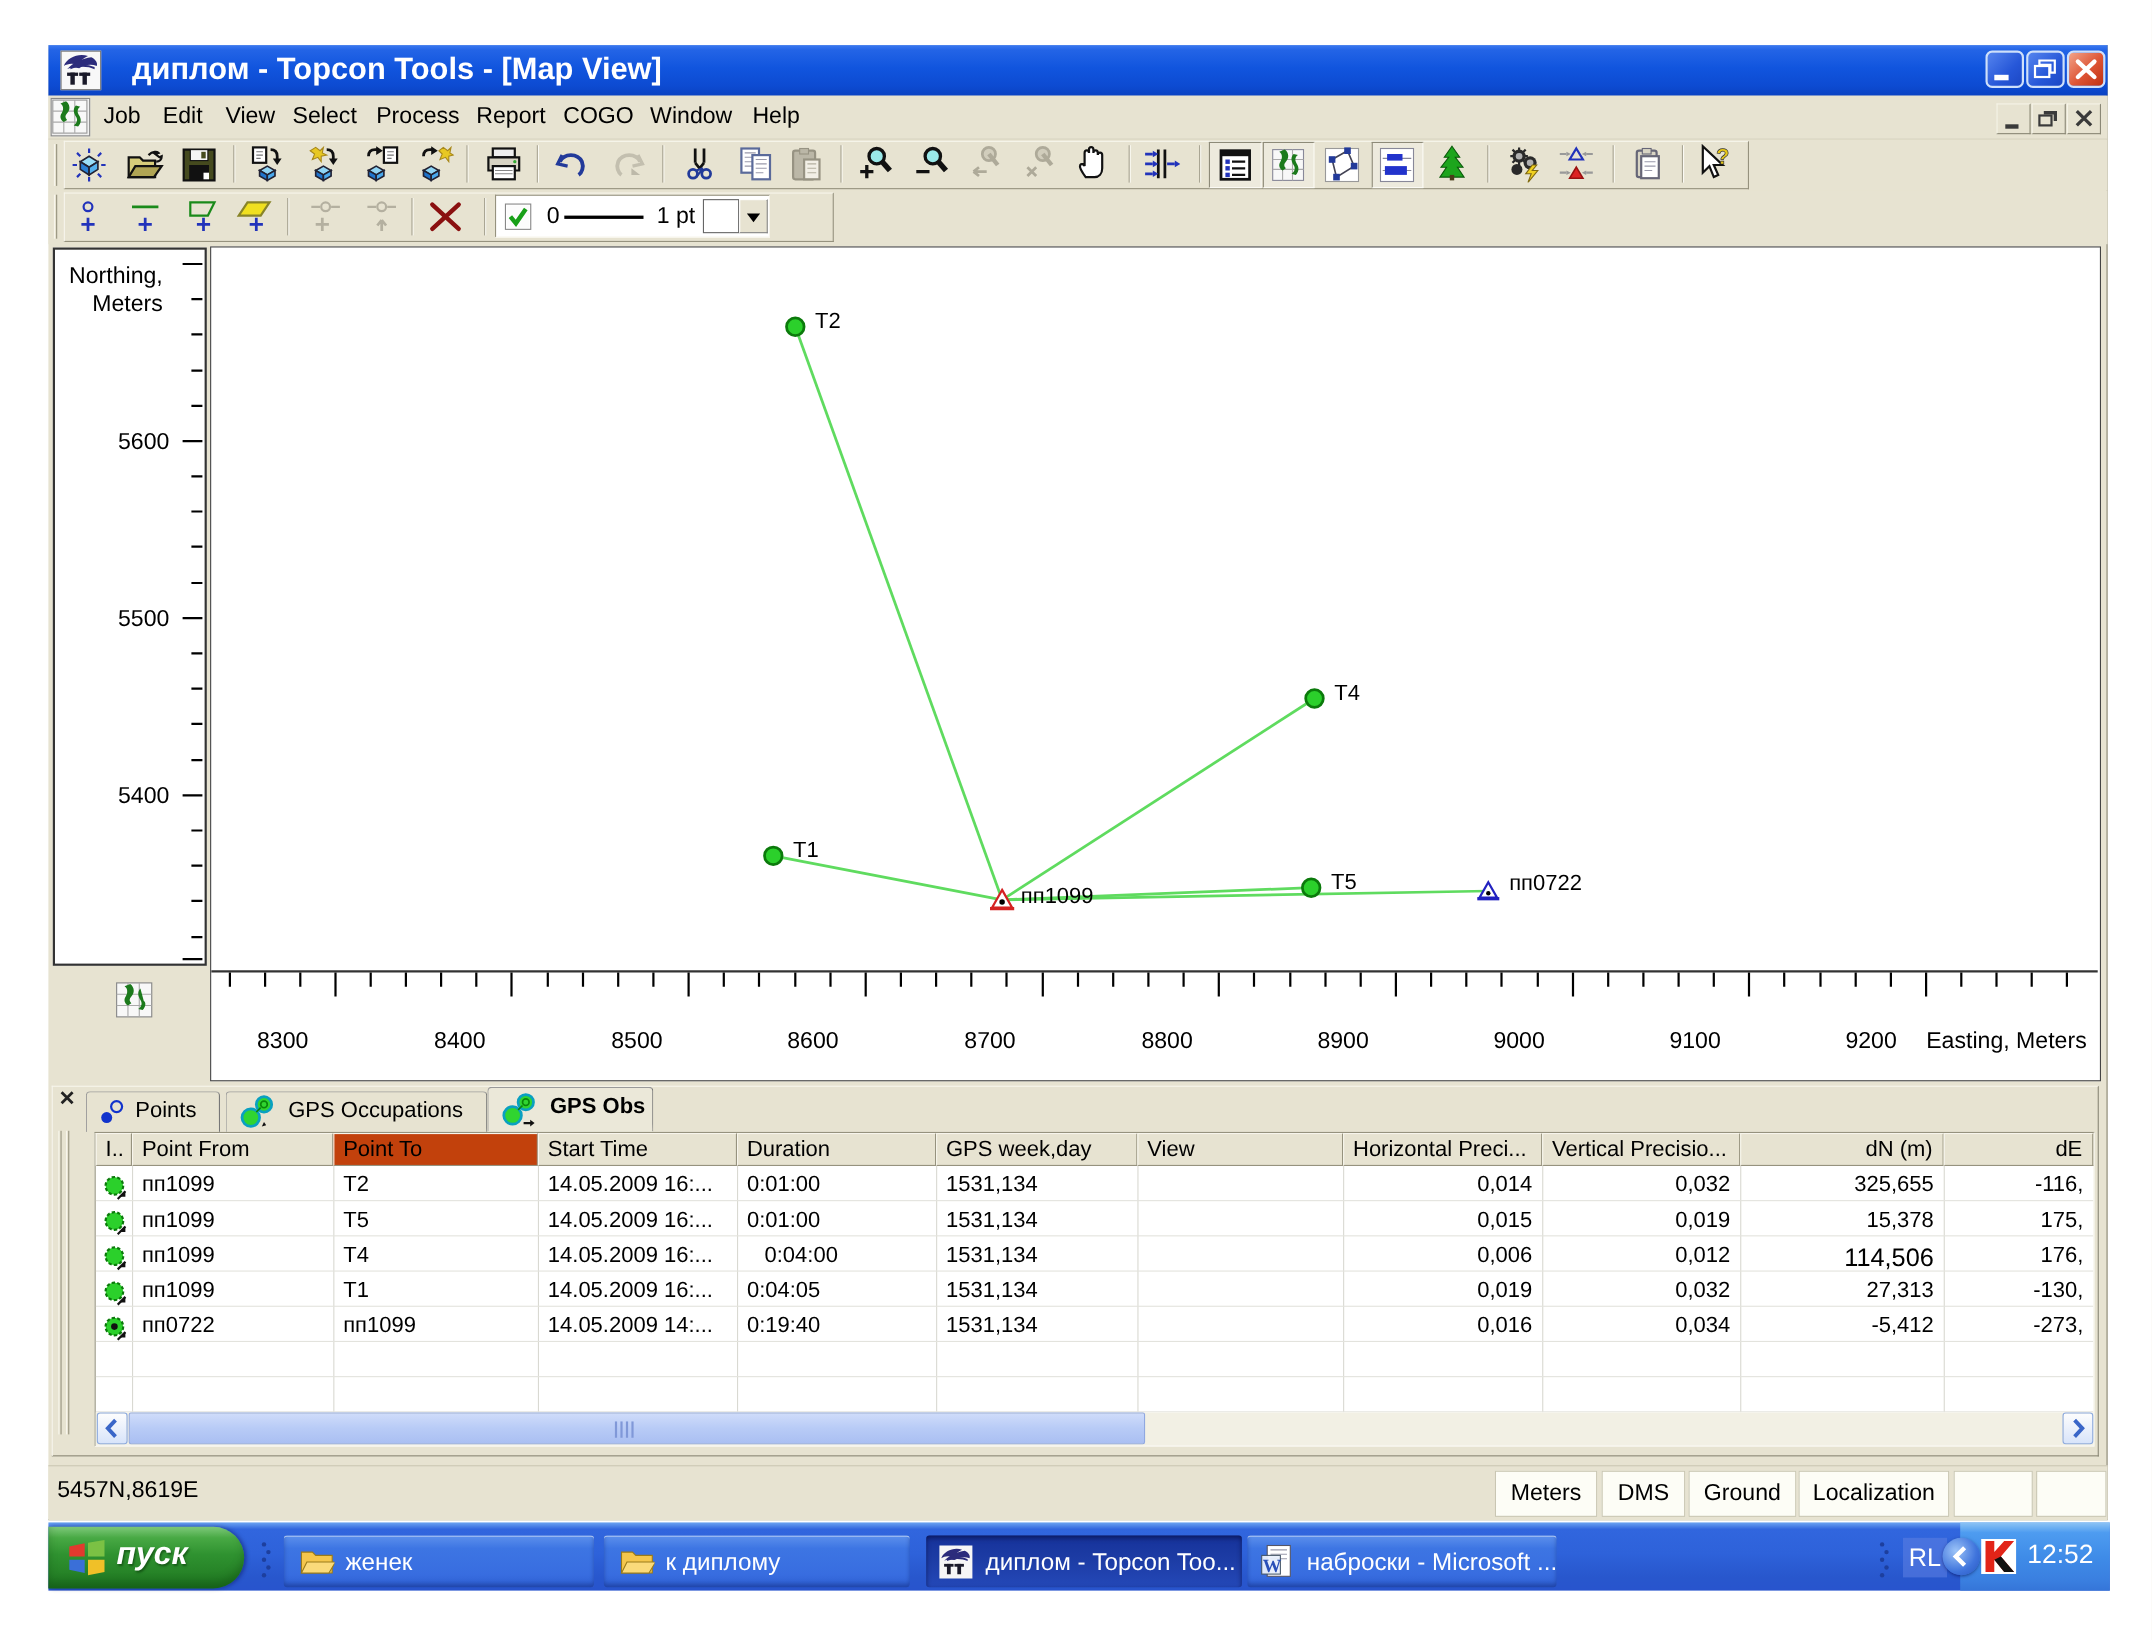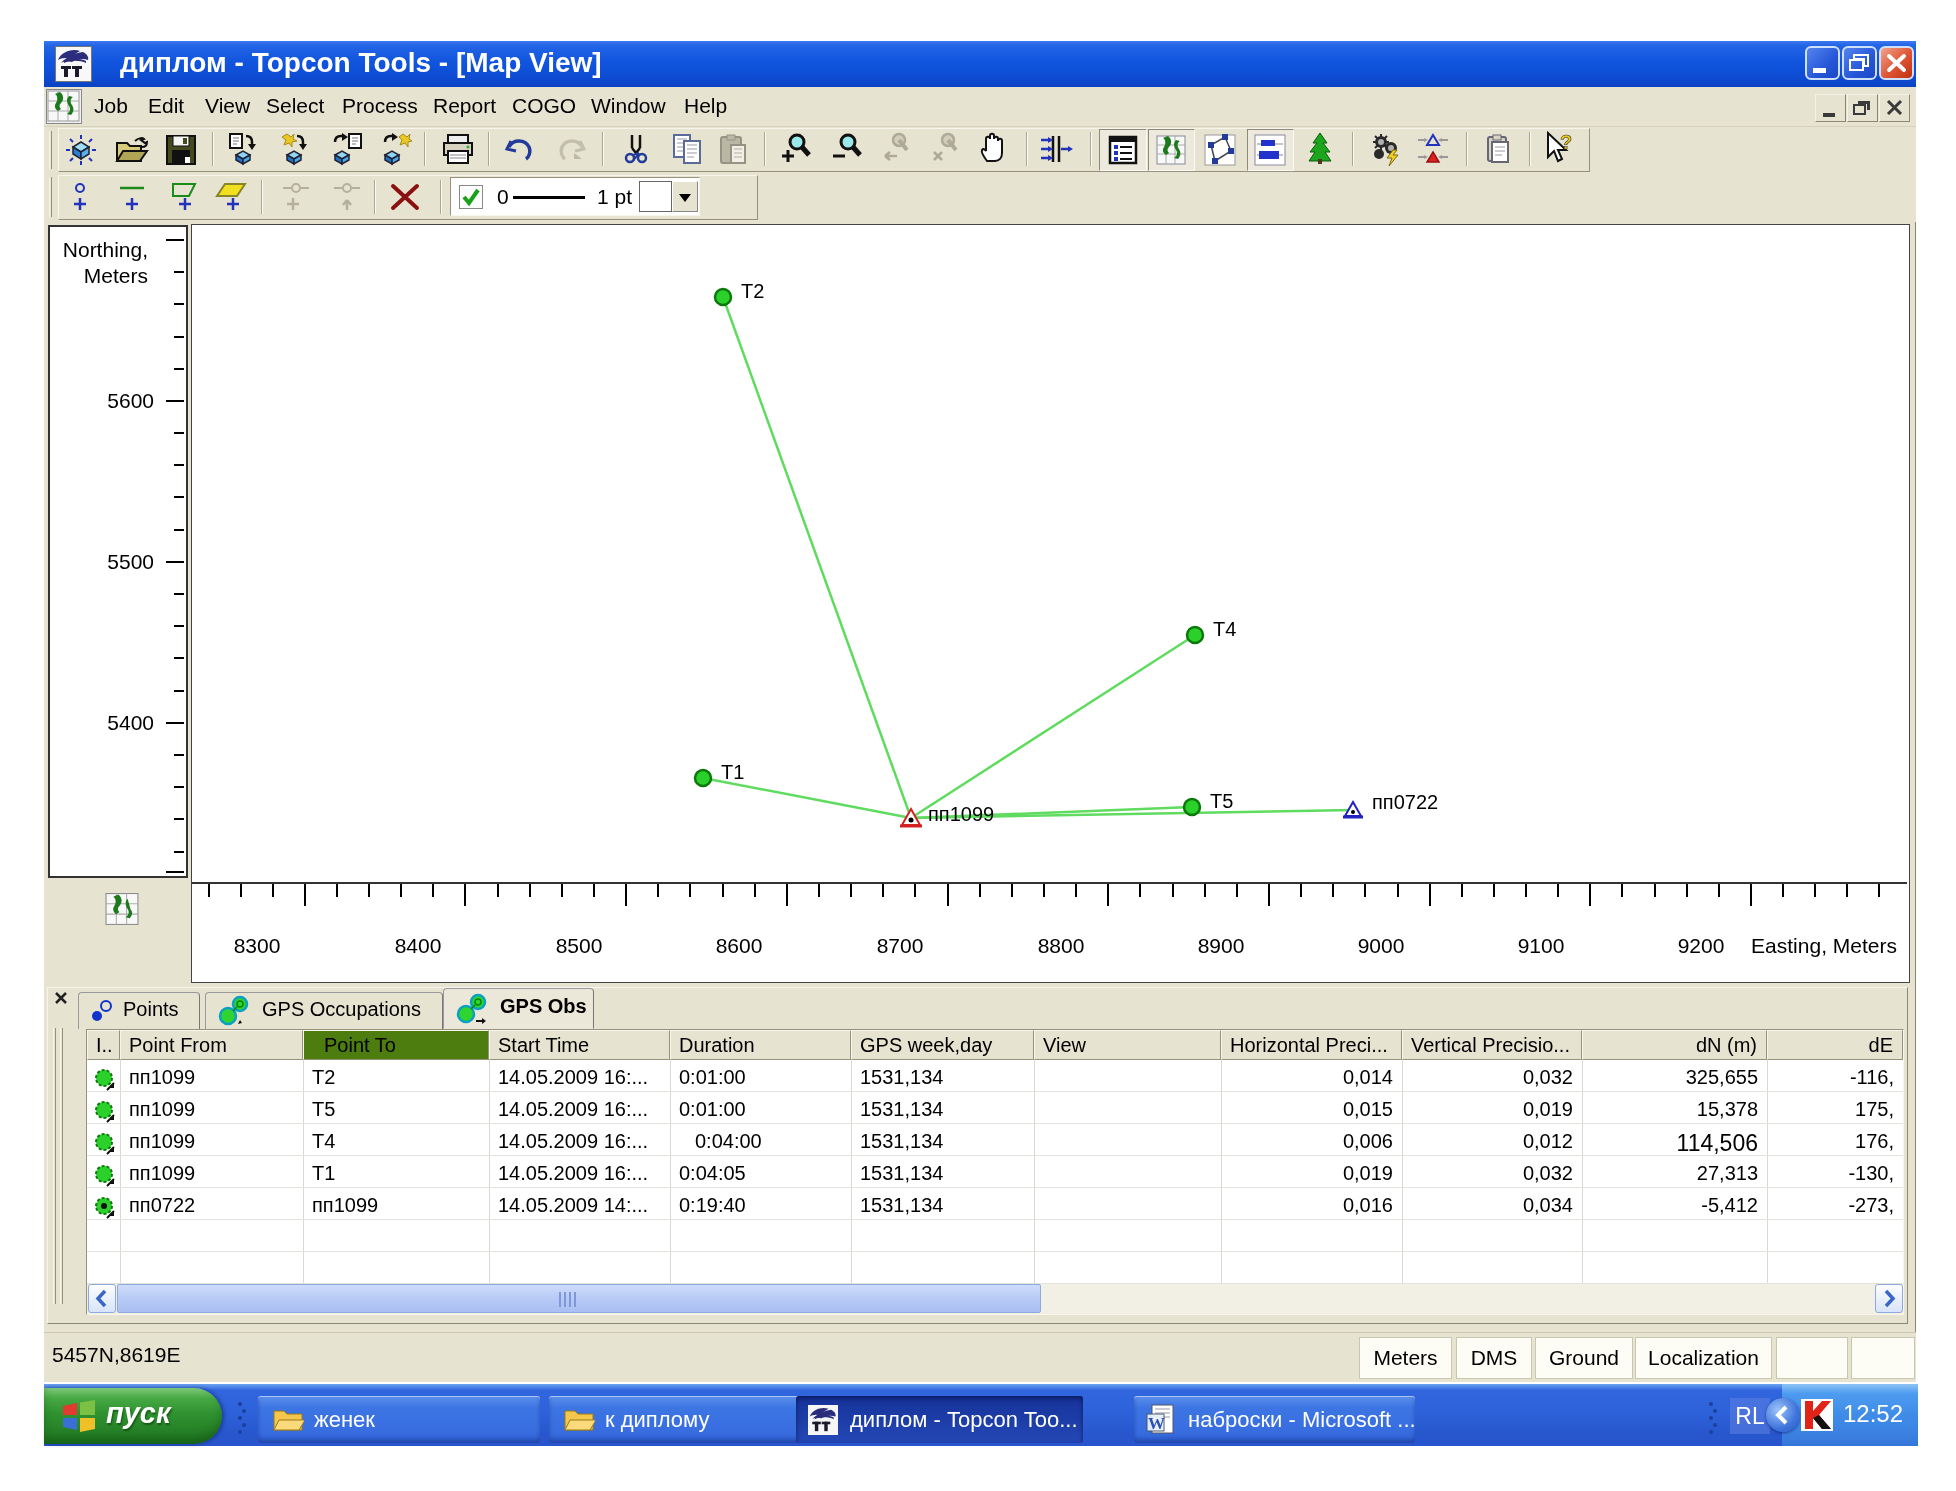--- a/index.html
+++ b/index.html
@@ -459,21 +459,21 @@
           <path d="M20 27 h6 v-2 l4 3 -4 3 v-2 h-6 z" fill="#111"></path>
         </svg>
       <span style="position:absolute;left:56px;top:6px;">GPS Obs</span>
     </div>
 
     <div style="position:absolute;left:38px;top:41px;width:1818px;height:286px;background:#fff;border:1px solid #96927e;border-right-color:#f7f5ec;border-bottom-color:#f7f5ec;">
 
       <div id="thead" style="position:absolute;left:0;top:0;width:1816px;height:30px;">
         <div style="position:absolute;top:0;height:30px;background:#e7e3d1;border-top:1px solid #f7f5ec;border-left:1px solid #f7f5ec;border-right:1px solid #96927e;border-bottom:1px solid #96927e;font-size:20px;line-height:28px;white-space:nowrap;overflow:hidden;left:0px;width:33px;padding-left:8px;">I..</div>
         <div style="position:absolute;top:0;height:30px;background:#e7e3d1;border-top:1px solid #f7f5ec;border-left:1px solid #f7f5ec;border-right:1px solid #96927e;border-bottom:1px solid #96927e;font-size:20px;line-height:28px;white-space:nowrap;overflow:hidden;left:33px;width:183px;padding-left:8px;">Point From</div>
-        <div style="position:absolute;top:0;height:30px;background:#4d7c0f;border-top:1px solid #f7f5ec;border-left:1px solid #f7f5ec;border-right:1px solid #96927e;border-bottom:1px solid #96927e;font-size:20px;line-height:28px;white-space:nowrap;overflow:hidden;left:216px;width:186px;padding-left:20px;">Point To</div>
+        <div style="position:absolute;top:0;height:30px;background:#c2410c;border-top:1px solid #f7f5ec;border-left:1px solid #f7f5ec;border-right:1px solid #96927e;border-bottom:1px solid #96927e;font-size:20px;line-height:28px;white-space:nowrap;overflow:hidden;left:216px;width:186px;padding-left:8px;">Point To</div>
         <div style="position:absolute;top:0;height:30px;background:#e7e3d1;border-top:1px solid #f7f5ec;border-left:1px solid #f7f5ec;border-right:1px solid #96927e;border-bottom:1px solid #96927e;font-size:20px;line-height:28px;white-space:nowrap;overflow:hidden;left:402px;width:181px;padding-left:8px;">Start Time</div>
         <div style="position:absolute;top:0;height:30px;background:#e7e3d1;border-top:1px solid #f7f5ec;border-left:1px solid #f7f5ec;border-right:1px solid #96927e;border-bottom:1px solid #96927e;font-size:20px;line-height:28px;white-space:nowrap;overflow:hidden;left:583px;width:181px;padding-left:8px;">Duration</div>
         <div style="position:absolute;top:0;height:30px;background:#e7e3d1;border-top:1px solid #f7f5ec;border-left:1px solid #f7f5ec;border-right:1px solid #96927e;border-bottom:1px solid #96927e;font-size:20px;line-height:28px;white-space:nowrap;overflow:hidden;left:764px;width:183px;padding-left:8px;">GPS week,day</div>
         <div style="position:absolute;top:0;height:30px;background:#e7e3d1;border-top:1px solid #f7f5ec;border-left:1px solid #f7f5ec;border-right:1px solid #96927e;border-bottom:1px solid #96927e;font-size:20px;line-height:28px;white-space:nowrap;overflow:hidden;left:947px;width:187px;padding-left:8px;">View</div>
         <div style="position:absolute;top:0;height:30px;background:#e7e3d1;border-top:1px solid #f7f5ec;border-left:1px solid #f7f5ec;border-right:1px solid #96927e;border-bottom:1px solid #96927e;font-size:20px;line-height:28px;white-space:nowrap;overflow:hidden;left:1134px;width:181px;padding-left:8px;">Horizontal Preci...</div>
         <div style="position:absolute;top:0;height:30px;background:#e7e3d1;border-top:1px solid #f7f5ec;border-left:1px solid #f7f5ec;border-right:1px solid #96927e;border-bottom:1px solid #96927e;font-size:20px;line-height:28px;white-space:nowrap;overflow:hidden;left:1315px;width:180px;padding-left:8px;">Vertical Precisio...</div>
         <div style="position:absolute;top:0;height:30px;background:#e7e3d1;border-top:1px solid #f7f5ec;border-left:1px solid #f7f5ec;border-right:1px solid #96927e;border-bottom:1px solid #96927e;font-size:20px;line-height:28px;white-space:nowrap;overflow:hidden;left:1495px;width:185px;text-align:right;padding-right:9px;">dN (m)</div>
         <div style="position:absolute;top:0;height:30px;background:#e7e3d1;border-top:1px solid #f7f5ec;border-left:1px solid #f7f5ec;border-right:1px solid #96927e;border-bottom:1px solid #96927e;font-size:20px;line-height:28px;white-space:nowrap;overflow:hidden;left:1680px;width:136px;text-align:right;padding-right:9px;">dE</div>
       </div>
 
@@ -623,21 +623,21 @@
       </svg>
     <span class="tasklab" style="left:56px;">женек</span>
   </div>
   <div class="taskbtn" style="left:505px;width:278px;">
     <svg style="position:absolute;left:14px;top:9px;" width="32" height="28">
         <path d="M2 6 h10 l3 3 h15 v16 h-28 z" fill="#f4c64c" stroke="#9a7a18"></path>
         <path d="M2 25 l5-10 h26 l-6 10 z" fill="#fada7a" stroke="#9a7a18"></path>
       </svg>
     <span class="tasklab" style="left:56px;">к диплому</span>
   </div>
-  <div class="taskbtn pressed2" style="left:752px;width:287px;padding-left:44px;">
+  <div class="taskbtn pressed2" style="left:798px;width:287px;padding-left:44px;">
     <div style="position:absolute;left:12px;top:9px;width:30px;height:30px;background:#f6f6f6;">
       <svg width="30" height="30" viewBox="0 0 35 34">
           <path d="M2 13 C5 5 16 1 24 4 C20 6 16 9 14 12 C10 10 5 11 2 13 Z" fill="#2c2c7c"></path>
           <path d="M27 5 C31 7 33 10 32 13 C27 11 20 12 16 15 C12 14 8 14 5 16 C10 10 19 6 27 5 Z" fill="#2c2c7c"></path>
           <path d="M8 14 C14 11 24 11 30 14 L30 16 C24 13 14 13 8 16 Z" fill="#2c2c7c"></path>
           <rect x="8" y="19" width="4" height="11" fill="#1a1a2a"></rect>
           <rect x="5" y="19" width="10" height="3" fill="#1a1a2a"></rect>
           <rect x="19" y="19" width="4" height="11" fill="#1a1a2a"></rect>
           <rect x="16" y="19" width="10" height="3" fill="#1a1a2a"></rect>
         </svg>

